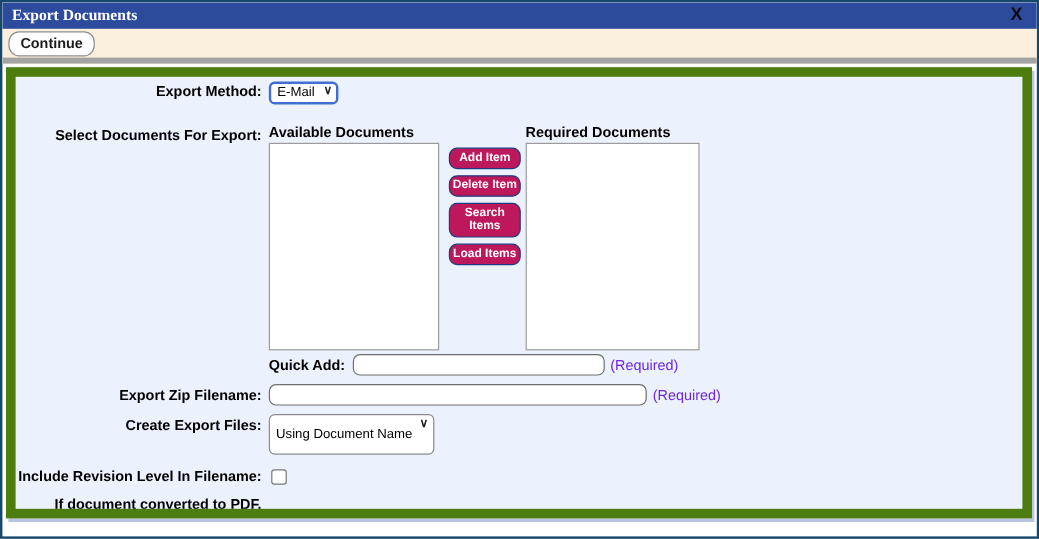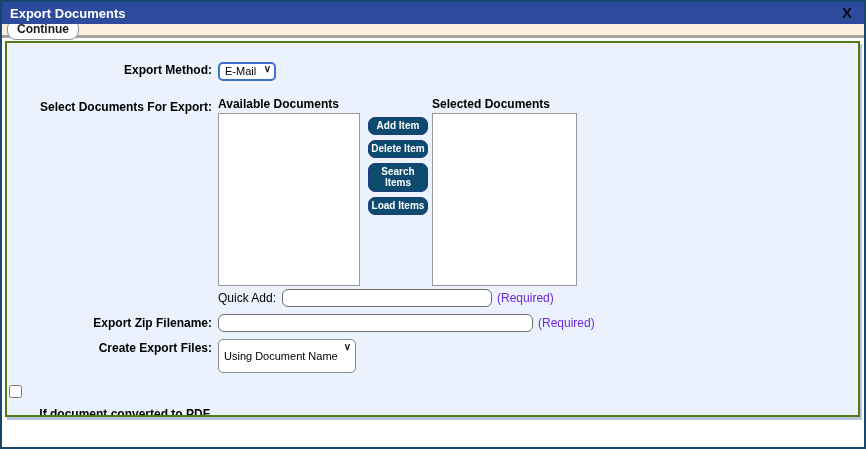--- a/index.html
+++ b/index.html
@@ -17,37 +17,38 @@
     background: #2d4b9d;
     color: #ffffff;
     display: flex;
     align-items: center;
     position: relative;
   }
   .titlebar .title {
     font-size: 13px;
     font-weight: bold;
     padding-left: 8px;
+    font-family: Liberation Serif, serif;
   }
   .titlebar .close-x {
     position: absolute;
     right: 12px;
     top: 1px;
     color: #0a0a14;
     font-weight: bold;
     font-size: 15px;
     line-height: 20px;
     cursor: pointer;
     font-family: "Liberation Sans", sans-serif;
   }
   
   .toolbar {
-    height: 14px;
+    height: 29px;
     background: #faf0dd;
-    border-bottom: 3px solid #a3a3a3;
+    border-bottom: 5px solid #a3a3a3;
     display: flex;
     align-items: center;
     padding-left: 5px;
   }
   .btn-continue {
     background: #fdfdfd;
     border: 1px solid #8f8f8f;
     border-radius: 9px;
     font-family: "Liberation Sans", sans-serif;
     font-size: 12px;
@@ -55,23 +56,23 @@
     color: #1a1a1a;
     padding: 2px 9px 3px 9px;
     cursor: pointer;
   }
   
   .panel {
     margin: 3px 3px 0 3px;
     width: 855px;
     height: 376px;
     background: #ebf2fd;
-    border: 2px solid #4d7c0f;
+    border: 8px solid #4d7c0f;
     box-shadow: 2px 3px 0 #b9c4e0;
-    padding-top: 17px;
+    padding-top: 2px;
     overflow: hidden;
   }
   .form-row {
     display: flex;
     align-items: flex-start;
   }
   .flabel {
     width: 211px;
     text-align: right;
     font-size: 12px;
@@ -132,42 +133,42 @@
   }
   .listbox.selected-box { width: 145px; }
   .btn-col {
     display: flex;
     flex-direction: column;
     align-items: center;
     margin: 19px 4px 0 8px;
     width: 60px;
   }
   .item-btn {
-    background: #0c4a6e;
+    background: #be185d;
     color: #ffffff;
     border: 1px solid #1e3a80;
     border-radius: 7px;
     font-family: "Liberation Sans", sans-serif;
     font-size: 10px;
     font-weight: bold;
     width: 60px;
     padding: 2px 0 3px 0;
     margin-bottom: 5px;
     cursor: pointer;
     line-height: 11px;
   }
   
   .quickadd-line {
     display: flex;
     align-items: center;
     margin-top: 3px;
   }
   .inline-label {
     font-size: 12px;
-    font-weight: normal;
+    font-weight: bold;
     color: #000;
     margin-right: 6px;
   }
   input[type="text"] {
     background: #ffffff;
     border: 1px solid #6e6e6e;
     border-radius: 6px;
     height: 18px;
     font-family: "Liberation Sans", sans-serif;
     font-size: 12px;
@@ -224,21 +225,21 @@
           <div class="col-header">Available Documents</div>
           <div class="listbox"></div>
         </div>
         <div class="btn-col">
           <button class="item-btn">Add Item</button>
           <button class="item-btn">Delete Item</button>
           <button class="item-btn">Search Items</button>
           <button class="item-btn">Load Items</button>
         </div>
         <div class="dual-col">
-          <div class="col-header">Selected Documents</div>
+          <div class="col-header">Required Documents</div>
           <div class="listbox selected-box"></div>
         </div>
       </div>
 
       <div class="quickadd-line">
         <span class="inline-label">Quick Add:</span>
         <input type="text" class="quickadd-input" value="" style="">
         <span class="required">(Required)</span>
       </div>
     </div>
@@ -257,20 +258,21 @@
     <div class="fcontent">
       <span class="select-wrap">
         <select>
           <option>Using Document Name</option>
         </select>
       </span>
     </div>
   </div>
 
   <div class="form-row mt8">
+    <div class="flabel">Include Revision Level In Filename:</div>
     <div class="fcontent">
       <input type="checkbox" style="">
     </div>
   </div>
 
   <div class="form-row mt6">
     <div class="flabel">If document converted to PDF, include:</div>
   </div>
 
 </div>

